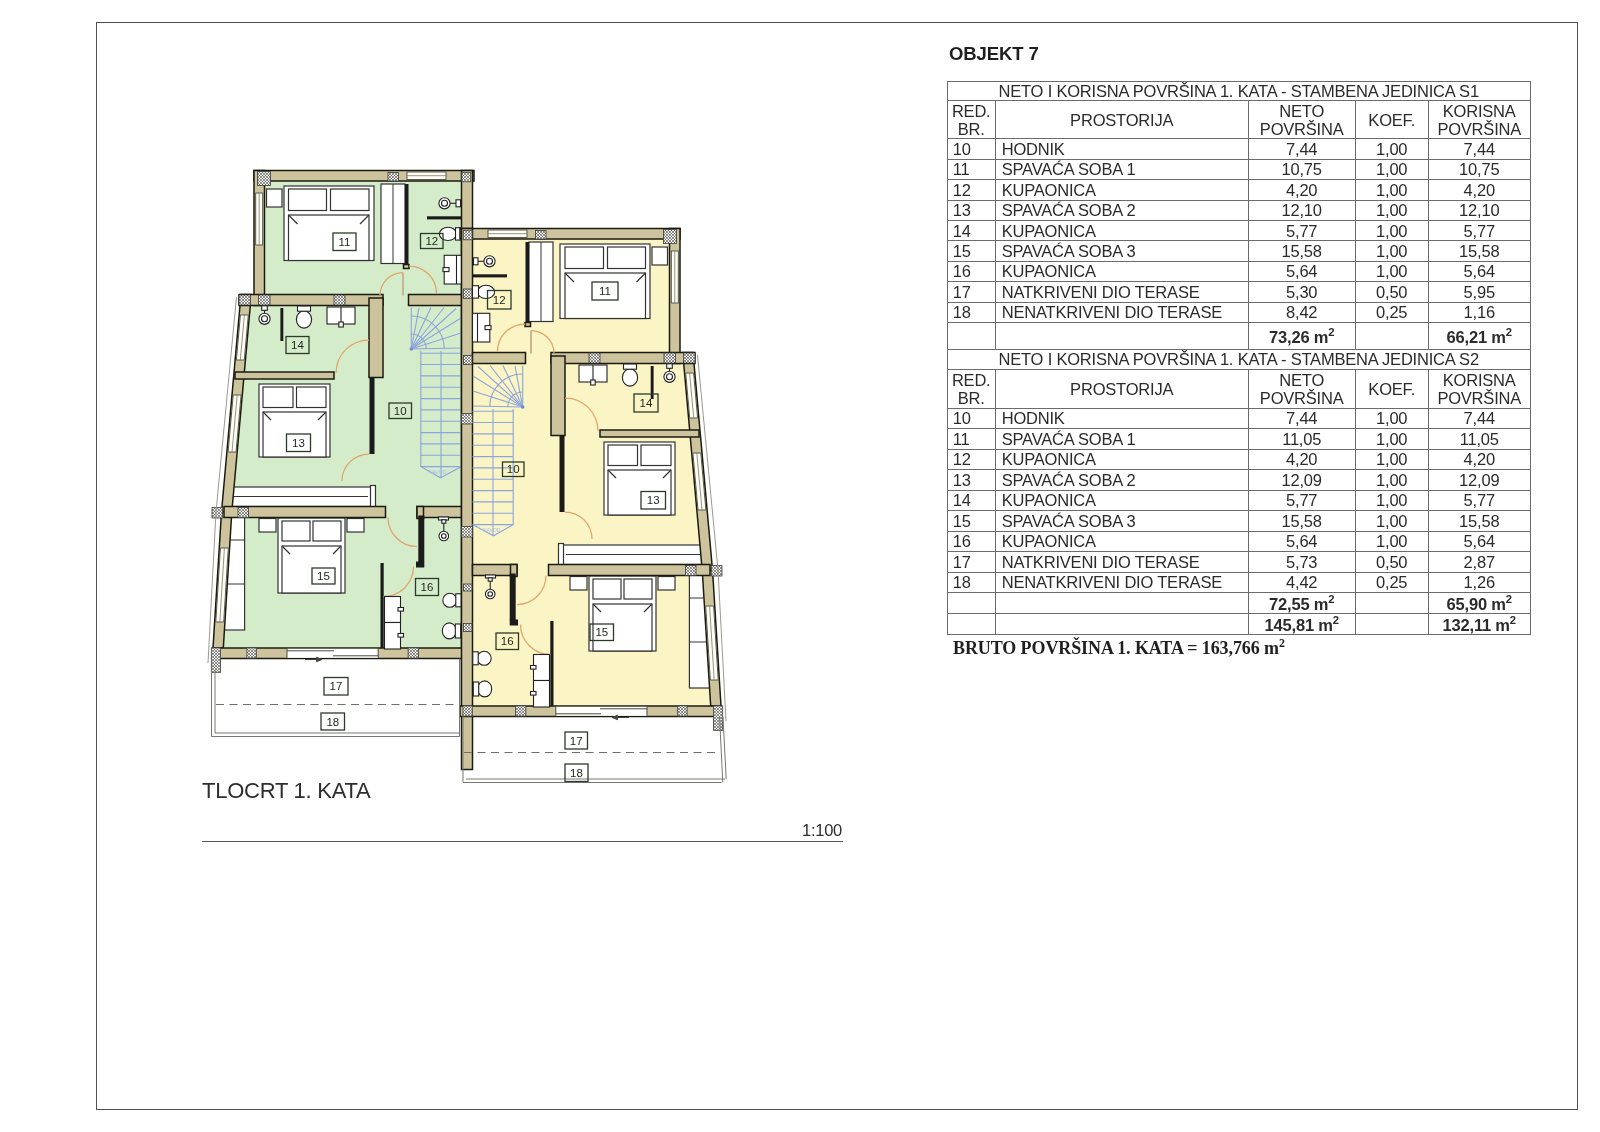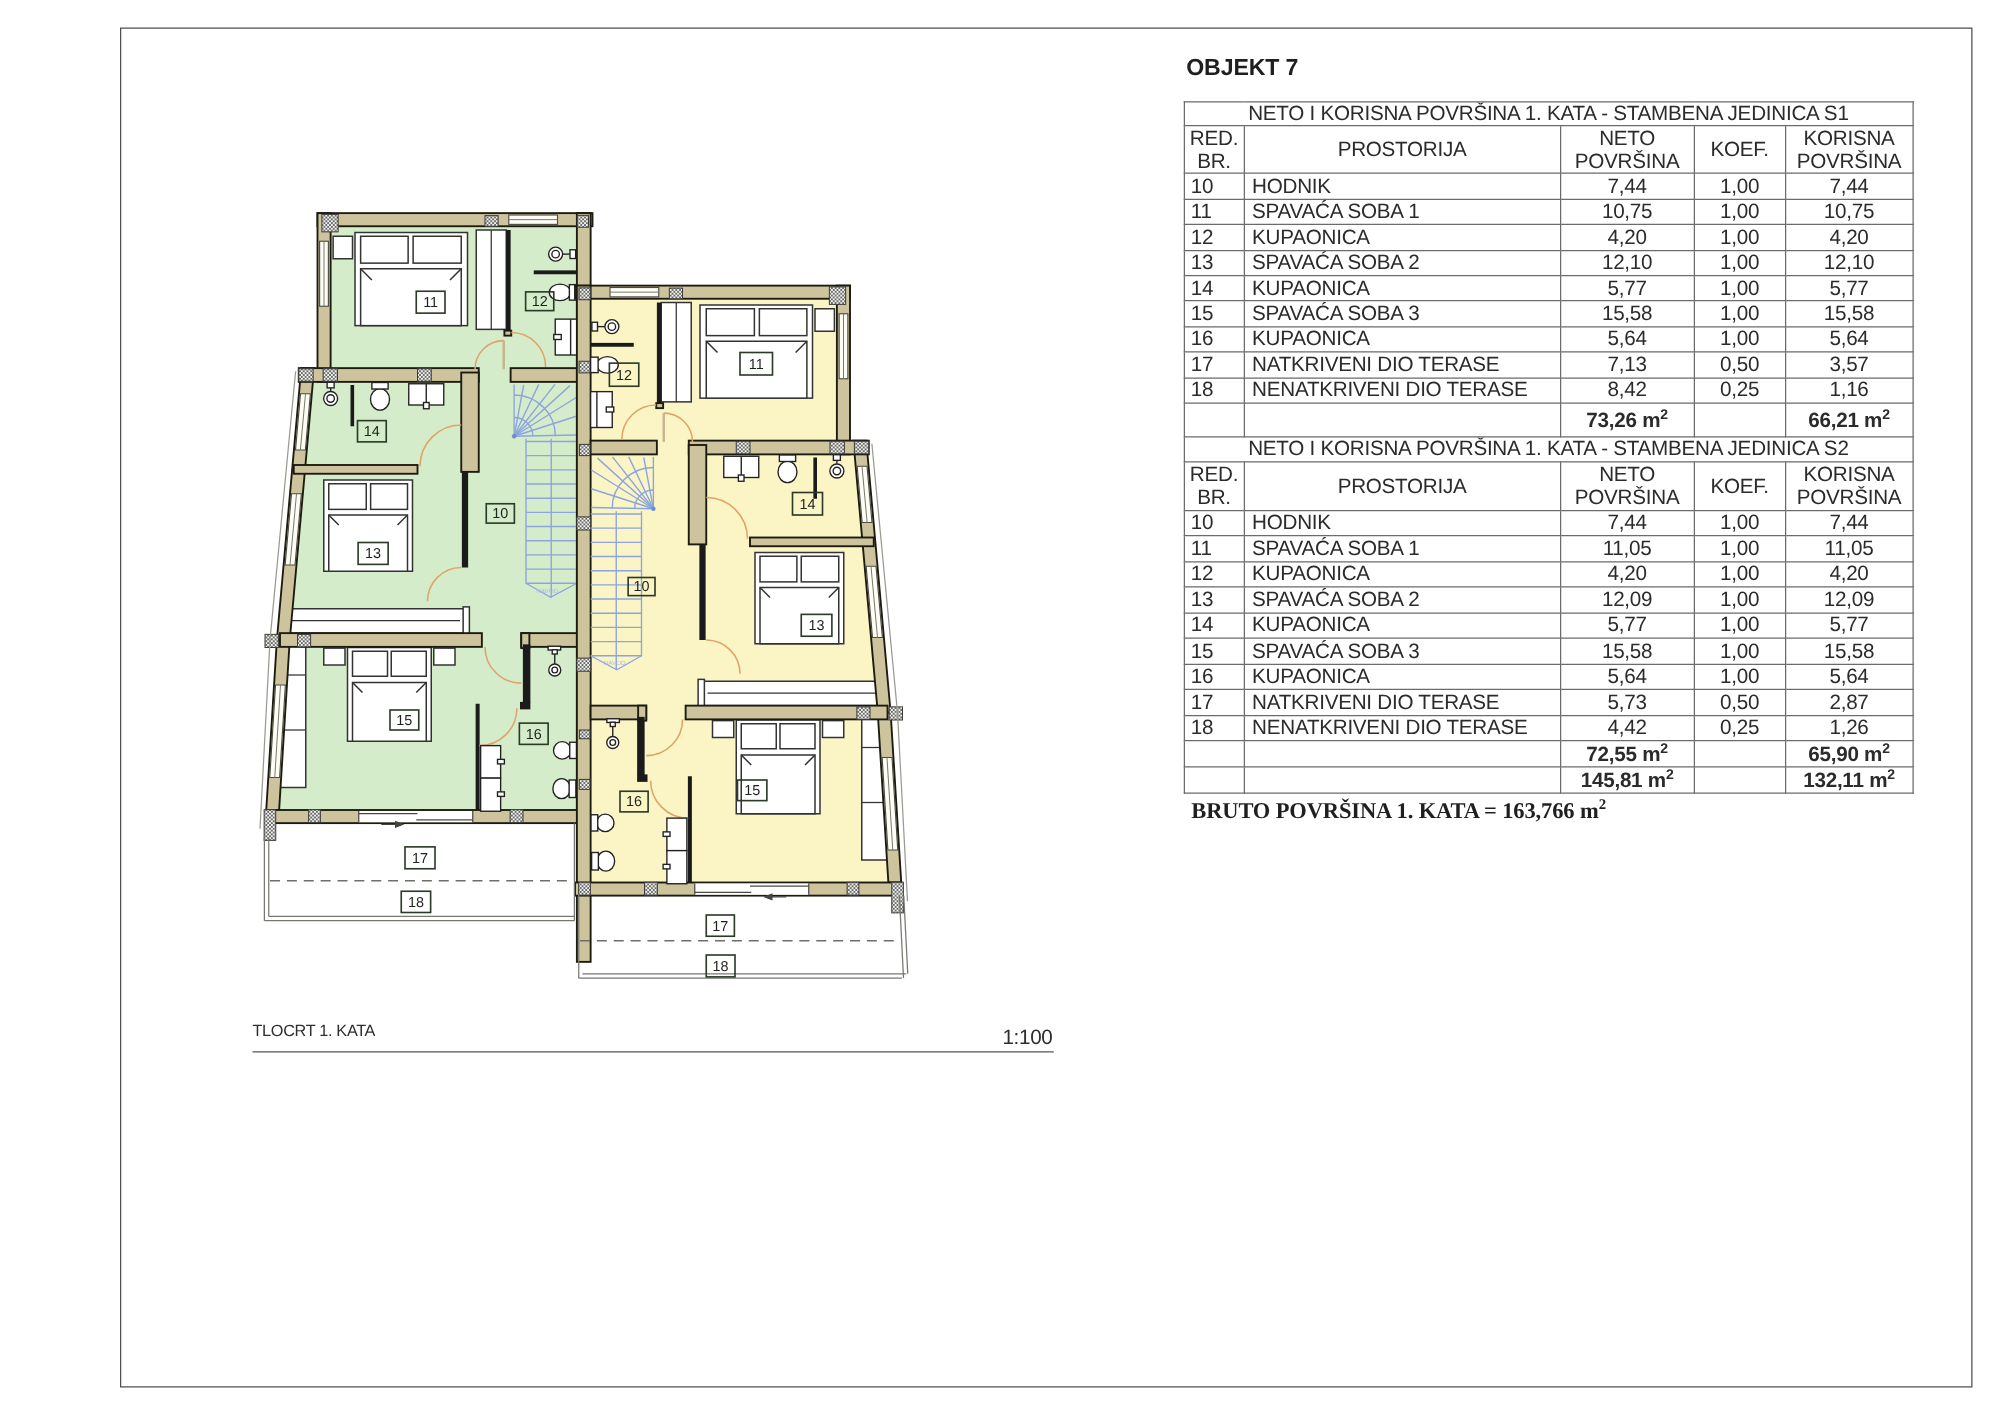--- a/index.html
+++ b/index.html
@@ -37,21 +37,21 @@
      white-space:nowrap; line-height:1.1; }
 td.ttl { text-align:center; }
 td.hc { text-align:center; line-height:18px; }
 td.c1 { padding-left:5px; }
 td.c2 { padding-left:6px; }
 td.cn { text-align:center; }
 td.cs { text-align:center; font-weight:bold; }
 sup { font-size:68%; }
 #bruto { position:absolute; left:953px; top:636px; font-size:18px; letter-spacing:-0.1px; font-weight:bold; color:#1f1f1f;font-family:Liberation Serif, serif; }
 #bruto sup { font-size:66%; }
-#footer-title { position:absolute; left:202px; top:817px; font-size:13px; letter-spacing:-0.25px; color:#2e2e2e; }
+#footer-title { position:absolute; left:202px; top:778px; font-size:22px; letter-spacing:-0.25px; color:#2e2e2e; }
 #footer-scale { position:absolute; left:760px; top:820.5px; width:82px; text-align:right; font-size:16.5px; letter-spacing:-0.25px; color:#2e2e2e; }
 #footer-line { position:absolute; left:202px; top:841px; width:641px; border-top:1.5px solid #555; }
 </style>
 </head>
 <body>
 
 <div id="frame"></div>
 
 <svg width="1600" height="1132" viewBox="0 0 1600 1132" style="position:absolute;left:0;top:0">
 <defs>
@@ -755,23 +755,23 @@
 <tr style="height:20.4px">
           <td class="c1">16</td>
           <td class="c2">KUPAONICA</td>
           <td class="cn">5,64</td>
           <td class="cn">1,00</td>
           <td class="cn">5,64</td>
         </tr>
 <tr style="height:20.4px">
           <td class="c1">17</td>
           <td class="c2">NATKRIVENI DIO TERASE</td>
-          <td class="cn">7,13</td>
+          <td class="cn">5,30</td>
           <td class="cn">0,50</td>
-          <td class="cn">3,57</td>
+          <td class="cn">5,95</td>
         </tr>
 <tr style="height:20.4px">
           <td class="c1">18</td>
           <td class="c2">NENATKRIVENI DIO TERASE</td>
           <td class="cn">8,42</td>
           <td class="cn">0,25</td>
           <td class="cn">1,16</td>
         </tr>
 <tr style="height:27px">
           <td></td>

